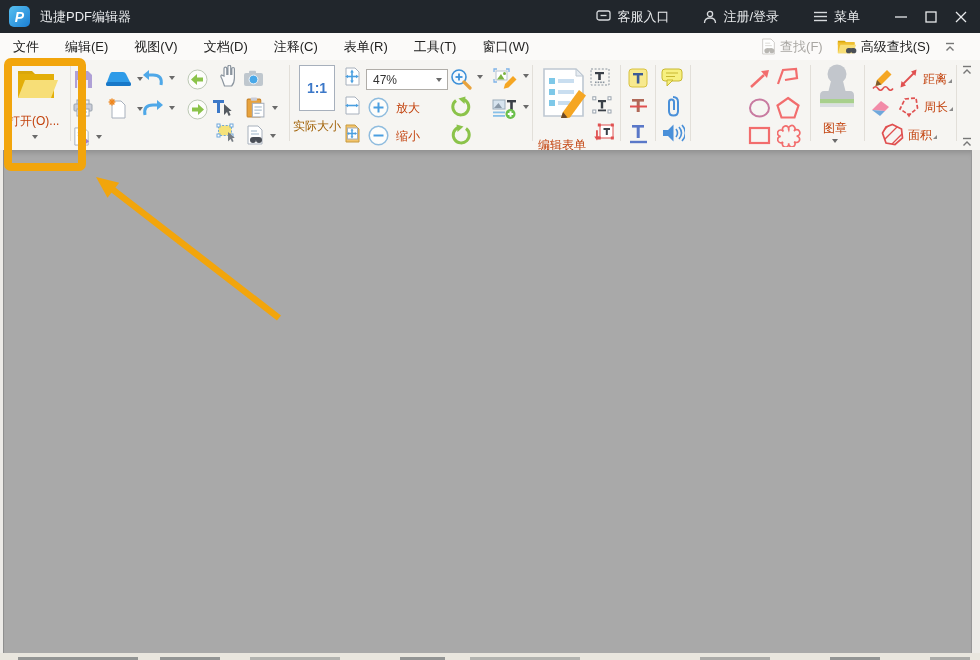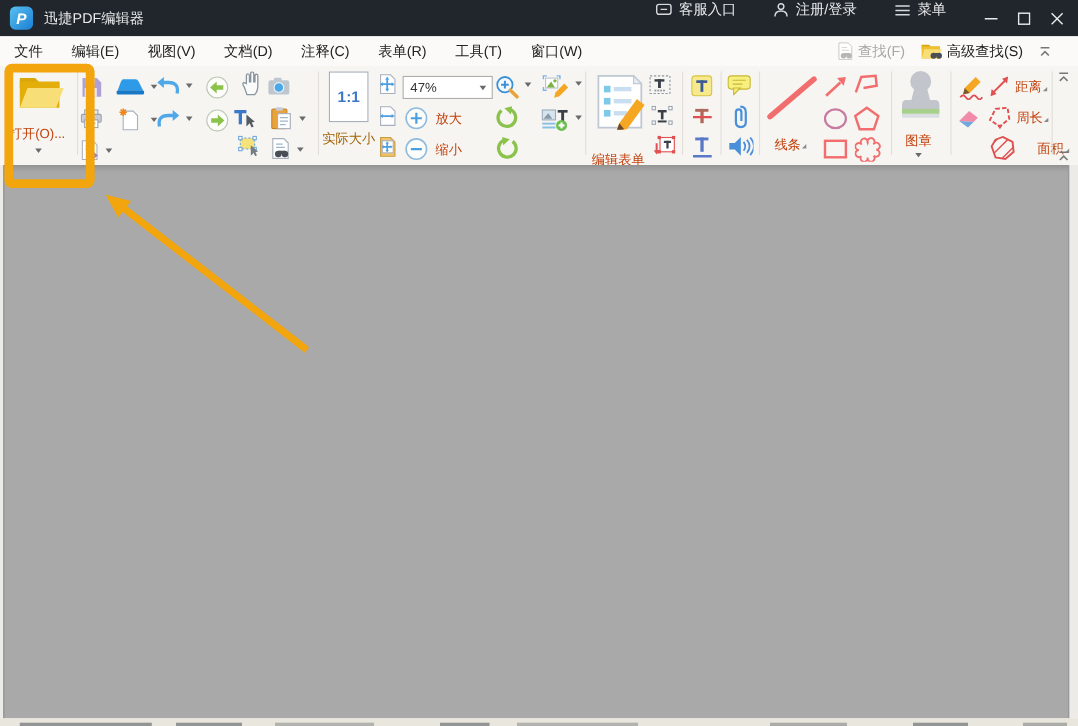--- a/index.html
+++ b/index.html
@@ -3,21 +3,21 @@
 <meta charset="utf-8">
 <style>
   html,body{margin:0;padding:0;}
   body{font-family:"Liberation Sans","DejaVu Sans",sans-serif;width:980px;height:660px;overflow:hidden;}
   #app{position:relative;width:980px;height:660px;background:#f6f5f2;overflow:hidden;}
   .abs{position:absolute;}
   
   #titlebar{position:absolute;left:0;top:0;width:980px;height:33px;background:#21262c;display:flex;align-items:center;color:#e8eaec;font-size:13px;}
   #logo{width:21px;height:21px;margin:0 10px 0 9px;border-radius:5px;background:linear-gradient(135deg,#58c0f0,#1b7fd4);display:flex;align-items:center;justify-content:center;color:#fff;font-weight:bold;font-style:italic;font-size:14px;}
   .tb-item{display:flex;align-items:center;gap:6px;margin-right:34px;cursor:pointer;}
-  .tb-right{margin-left:auto;display:flex;align-items:flex-start;}
+  .tb-right{margin-left:auto;display:flex;align-items:center;}
   .winbtn{width:30px;height:33px;display:flex;align-items:center;justify-content:center;}
   
   #menubar{position:absolute;left:0;top:33px;width:980px;height:27px;background:#fbfaf9;border-bottom:1px solid #e6e3df;display:flex;align-items:center;font-size:13px;color:#222;}
   .menu-item{padding:0 13px;height:27px;display:flex;align-items:center;cursor:pointer;}
   #menubar-right{margin-left:auto;display:flex;align-items:center;gap:4px;padding-right:24px;}
   .mb-find{display:flex;align-items:center;gap:4px;font-size:13px;}
   .grayed{color:#a9a7a3;}
   
   #toolbar{position:absolute;left:0;top:60px;width:980px;height:90px;background:#f6f5f2;border-bottom:1px solid #bdbab5;}
   .sep{position:absolute;top:5px;bottom:9px;width:1px;background:#e2dfd9;}
@@ -509,26 +509,20 @@
     <div class="abs" style="left:662px;top:63px;">
       <svg width="23" height="20" viewBox="0 0 23 20">
           <polygon points="1,7 6,7 11.5,1.5 11.5,18.5 6,13 1,13" fill="#4A90D9"></polygon>
           <path d="M14 6 q3 4 0 8" fill="none" stroke="#4A90D9" stroke-width="1.6"></path>
           <path d="M17 4 q5 6 0 12" fill="none" stroke="#4A90D9" stroke-width="1.6"></path>
           <path d="M20 2 q7 8 0 16" fill="none" stroke="#4A90D9" stroke-width="1.6"></path>
         </svg>
     </div>
     <div class="sep" style="left:690px;"></div>
 
-    <div class="abs" style="left:694px;top:4px;width:52px;height:84px;">
-      <svg class="abs" style="left:2px;top:4px;" width="48" height="42" viewBox="0 0 48 42">
-          <line x1="4" y1="38" x2="44" y2="4" stroke="#F26D6D" stroke-width="5" stroke-linecap="round"></line>
-        </svg>
-      <div class="lbl abs" style="left:10px;top:60px;"><span>线条</span><span class="corner"></span></div>
-    </div>
     <div class="abs" style="left:748px;top:9px;">
       <svg width="23" height="20" viewBox="0 0 23 20">
           <line x1="3" y1="18" x2="16" y2="6" stroke="#F26D6D" stroke-width="2.4"></line>
           <polygon points="13,2 21,1 19,9" fill="#F26D6D"></polygon>
         </svg>
     </div>
     <div class="abs" style="left:775px;top:7px;">
       <svg width="25" height="21" viewBox="0 0 25 21">
           <path d="M3 17 L8 3 L21 2 L22 11 L10 13" fill="none" stroke="#F26D6D" stroke-width="2.2"></path>
         </svg>
@@ -589,21 +583,21 @@
         </svg>
       <span class="lbl"><span>距离</span><span class="corner"></span></span>
     </div>
     <div class="abs" style="left:897px;top:36px;display:flex;align-items:center;gap:4px;">
       <svg width="23" height="22" viewBox="0 0 23 22">
           <path d="M8 3 L19 2 L20.5 12 L12 19 L3 13 z" fill="none" stroke="#E05050" stroke-width="1.7" stroke-dasharray="4 2"></path>
           <polygon points="12,21.5 9.5,17.5 14.5,17.5" fill="#E05050"></polygon>
         </svg>
       <span class="lbl"><span>周长</span><span class="corner"></span></span>
     </div>
-    <div class="abs" style="left:900px;top:63px;display:flex;align-items:center;gap:20px;">
+    <div class="abs" style="left:881px;top:63px;display:flex;align-items:center;gap:4px;">
       <svg width="23" height="23" viewBox="0 0 23 23">
           <defs>
             <clipPath id="areaclip">
               <polygon points="11.5,1.5 20.5,6 21.5,15 14,21.5 5,20 1.5,10 5,4"></polygon>
             </clipPath>
           </defs>
           <polygon points="11.5,1.5 20.5,6 21.5,15 14,21.5 5,20 1.5,10 5,4" fill="none" stroke="#E05050" stroke-width="1.7"></polygon>
           <g clip-path="url(#areaclip)" stroke="#E05050" stroke-width="1.3">
             <line x1="-4" y1="14" x2="14" y2="-4"></line>
             <line x1="0" y1="20" x2="20" y2="0"></line>

